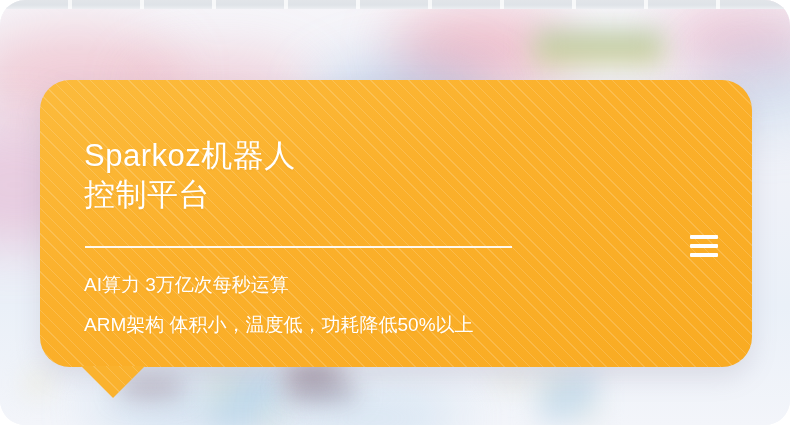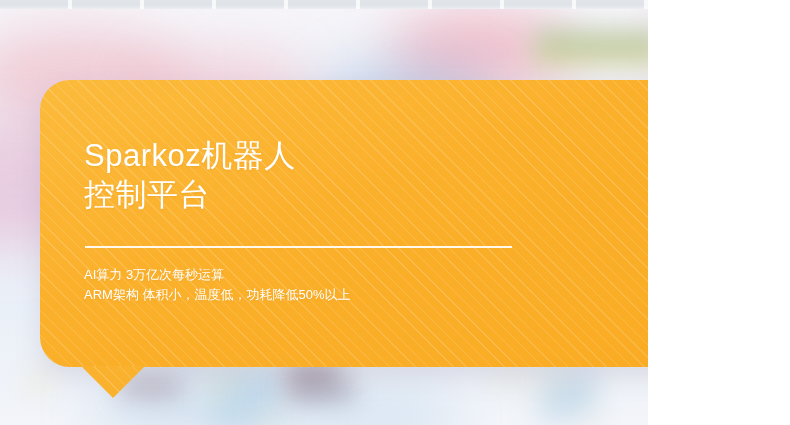--- a/index.html
+++ b/index.html
@@ -2,25 +2,26 @@
 <html><head>
 <meta charset="utf-8">
 <style>
   html, body {
     margin: 0;
     padding: 0;
     background: #ffffff;
   }
   #stage {
     position: relative;
-    width: 648px;
+    width: 790px;
     height: 425px;
     overflow: hidden;
     font-family: "Liberation Sans", "DejaVu Sans", sans-serif;
     background: #f2f4f9;
+    border-radius: 25px;
   }
 
   
   .bg-base {
     position: absolute;
     inset: 0;
     background: linear-gradient(180deg,
         #f6f5f9 0%,
         #f2f2f8 22%,
         #eef1f8 48%,
@@ -119,22 +120,22 @@
     top: 166px;
     width: 427px;
     height: 2px;
     background: rgba(255,255,255,0.92);
   }
   .subtitle {
     position: absolute;
     left: 44px;
     top: 185px;
     color: #ffffff;
-    font-size: 13px;
-    line-height: 20px;
+    font-size: 19px;
+    line-height: 40px;
     font-weight: 400;
     white-space: pre-line;
     text-shadow: 0 1px 2px rgba(190,130,20,0.15);
   }
 
   
   .menu-btn {
     position: absolute;
     left: 644px;
     top: 150px;

